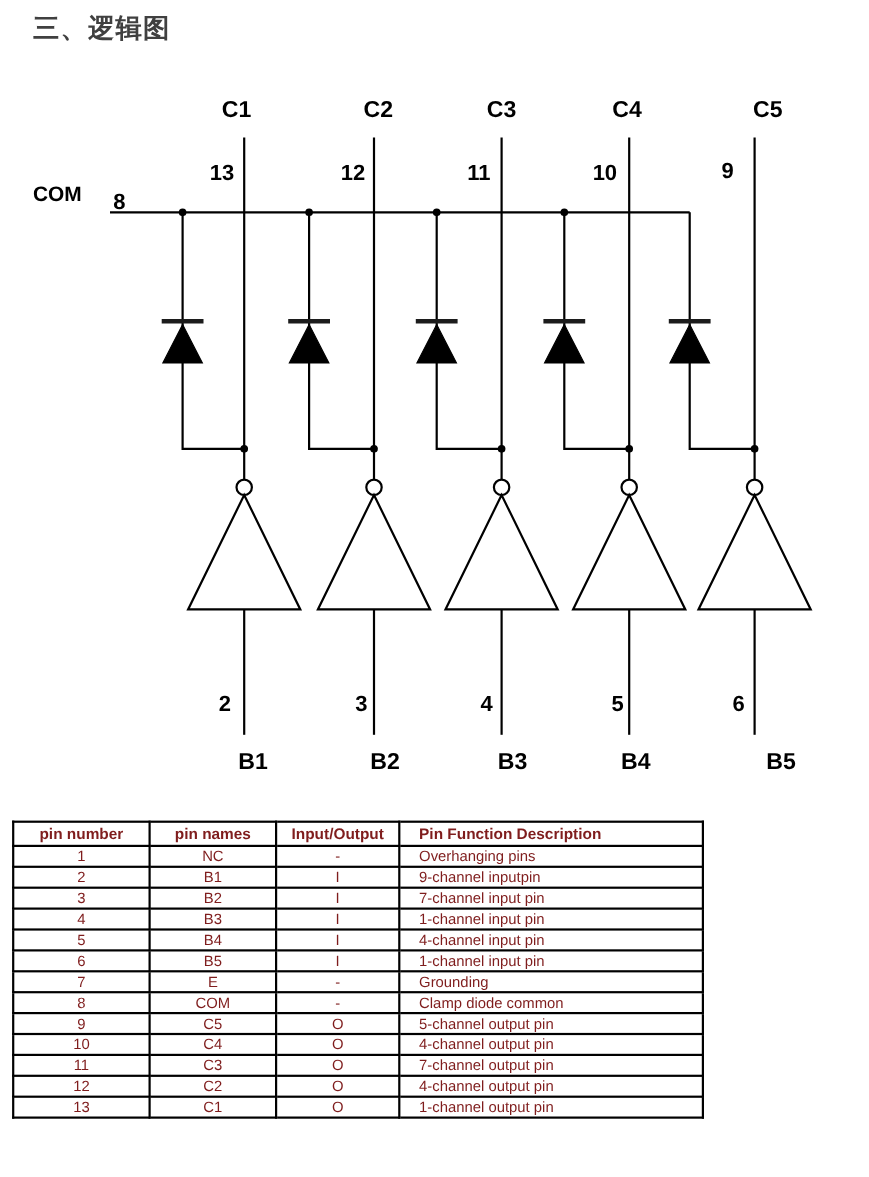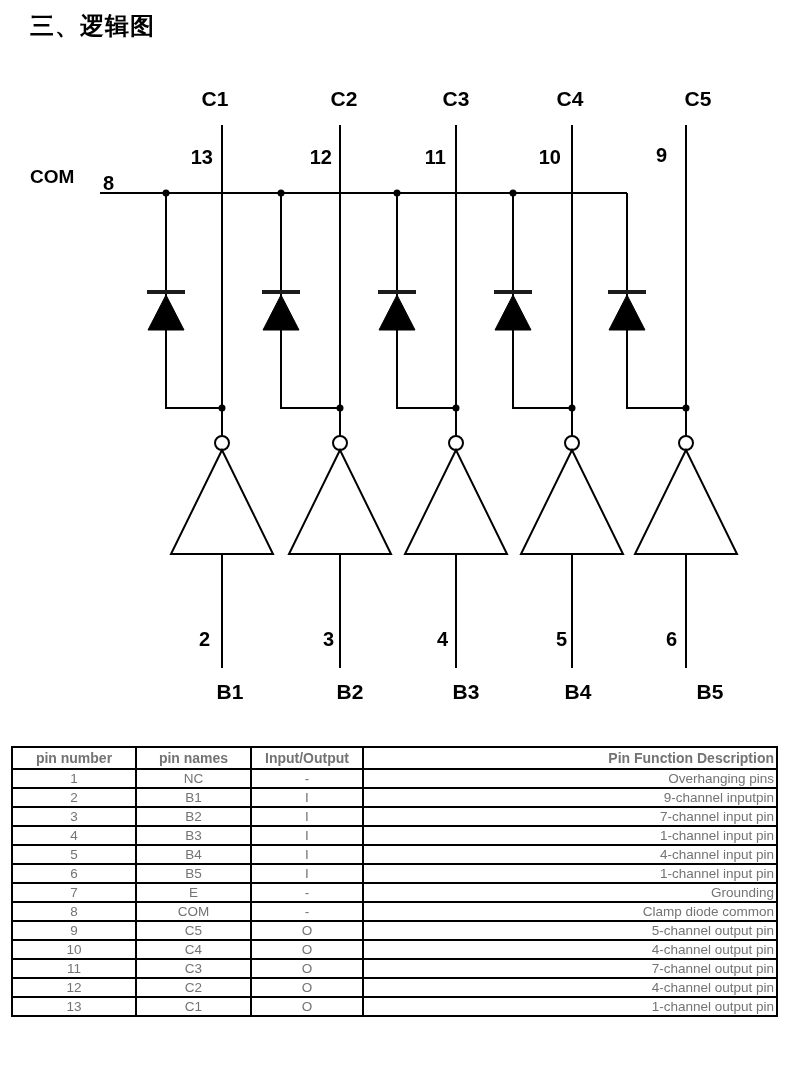--- a/index.html
+++ b/index.html
@@ -1,43 +1,43 @@
 <!DOCTYPE html>
 <html><head>
 <meta charset="utf-8">
 <style>
   html,body{margin:0;padding:0;background:#fff;}
   body{width:790px;height:1070px;position:relative;font-family:"Liberation Sans",sans-serif;overflow:hidden;}
   .title{
     position:absolute;left:30px;top:10px;margin:0;
     font-family:"DejaVu Sans","Liberation Sans",sans-serif;
-    font-size:24px;font-weight:bold;color:#000000;letter-spacing:1px;
+    font-size:24px;font-weight:bold;color:#404040;letter-spacing:1px;
   }
   svg.circuit{position:absolute;left:0;top:75px;}
   svg .wire{stroke:#000;stroke-width:2;fill:none;}
   svg .bar{stroke:#1c1c1c;stroke-width:4;fill:none;}
   svg .dot{fill:#000;stroke:none;}
   svg .diode{fill:#000;stroke:#000;stroke-width:1;}
   svg .bubble{fill:#fff;stroke:#000;stroke-width:2;}
   svg .inv{fill:#fff;stroke:#000;stroke-width:2;stroke-linejoin:miter;}
   svg text{fill:#000;font-family:"Liberation Sans",sans-serif;font-weight:bold;}
   svg .pinlbl{font-size:21px;}
   svg .pinnum{font-size:20px;}
   svg .comlbl{font-size:19px;}
   table.pins{
-    position:absolute;left:11px;top:746px;width:767px;
+    position:absolute;left:11px;top:746px;width:629px;
     border-collapse:collapse;table-layout:fixed;
-    font-family:"Liberation Sans",sans-serif;font-size:13.5px;color:#737373;
+    font-family:"Liberation Sans",sans-serif;font-size:13.5px;color:#7f1d1d;
   }
   table.pins th,table.pins td{
     border:2px solid #000;padding:0 2px;text-align:center;
     height:17px;line-height:17px;white-space:nowrap;overflow:hidden;
   }
   table.pins th{font-size:14px;font-weight:bold;height:20px;line-height:20px;}
-  table.pins th.desc,table.pins td.desc{text-align:right;padding-left:7px;}
+  table.pins th.desc,table.pins td.desc{text-align:left;padding-left:17px;}
   table.pins col.c1{width:124px;}
   table.pins col.c2{width:115px;}
   table.pins col.c3{width:112px;}
 </style>
 </head>
 <body>
 
 <h2 class="title">三、逻辑图</h2>
 
 <svg class="circuit" width="790" height="640" viewBox="0 0 790 640">

